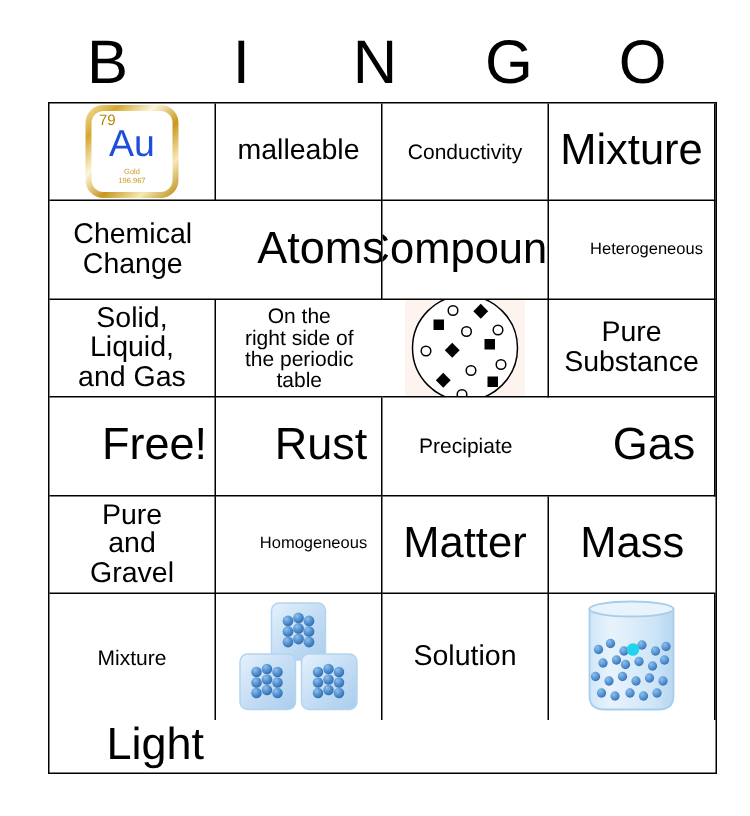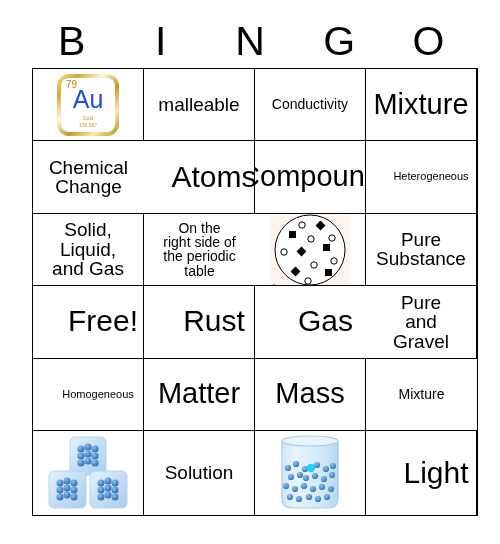--- a/index.html
+++ b/index.html
@@ -240,20 +240,23 @@
     </div>
     <div class="cell">
       <span class="cell-text sz-md">Pure
 Substance</span>
     </div>
     <div class="cell">
       <span class="cell-text sz-xl">Free!</span>
     </div>
     <div class="cell">
       <span class="cell-text sz-xl">Rust</span>
+    </div>
+    <div class="cell">
+      <span class="cell-text sz-sm">Precipiate</span>
     </div>
 
     <div class="cell">
       <span class="cell-text sz-xl">Gas</span>
     </div>
     <div class="cell">
       <span class="cell-text sz-md">Pure
 and
 Gravel</span>
     </div>

